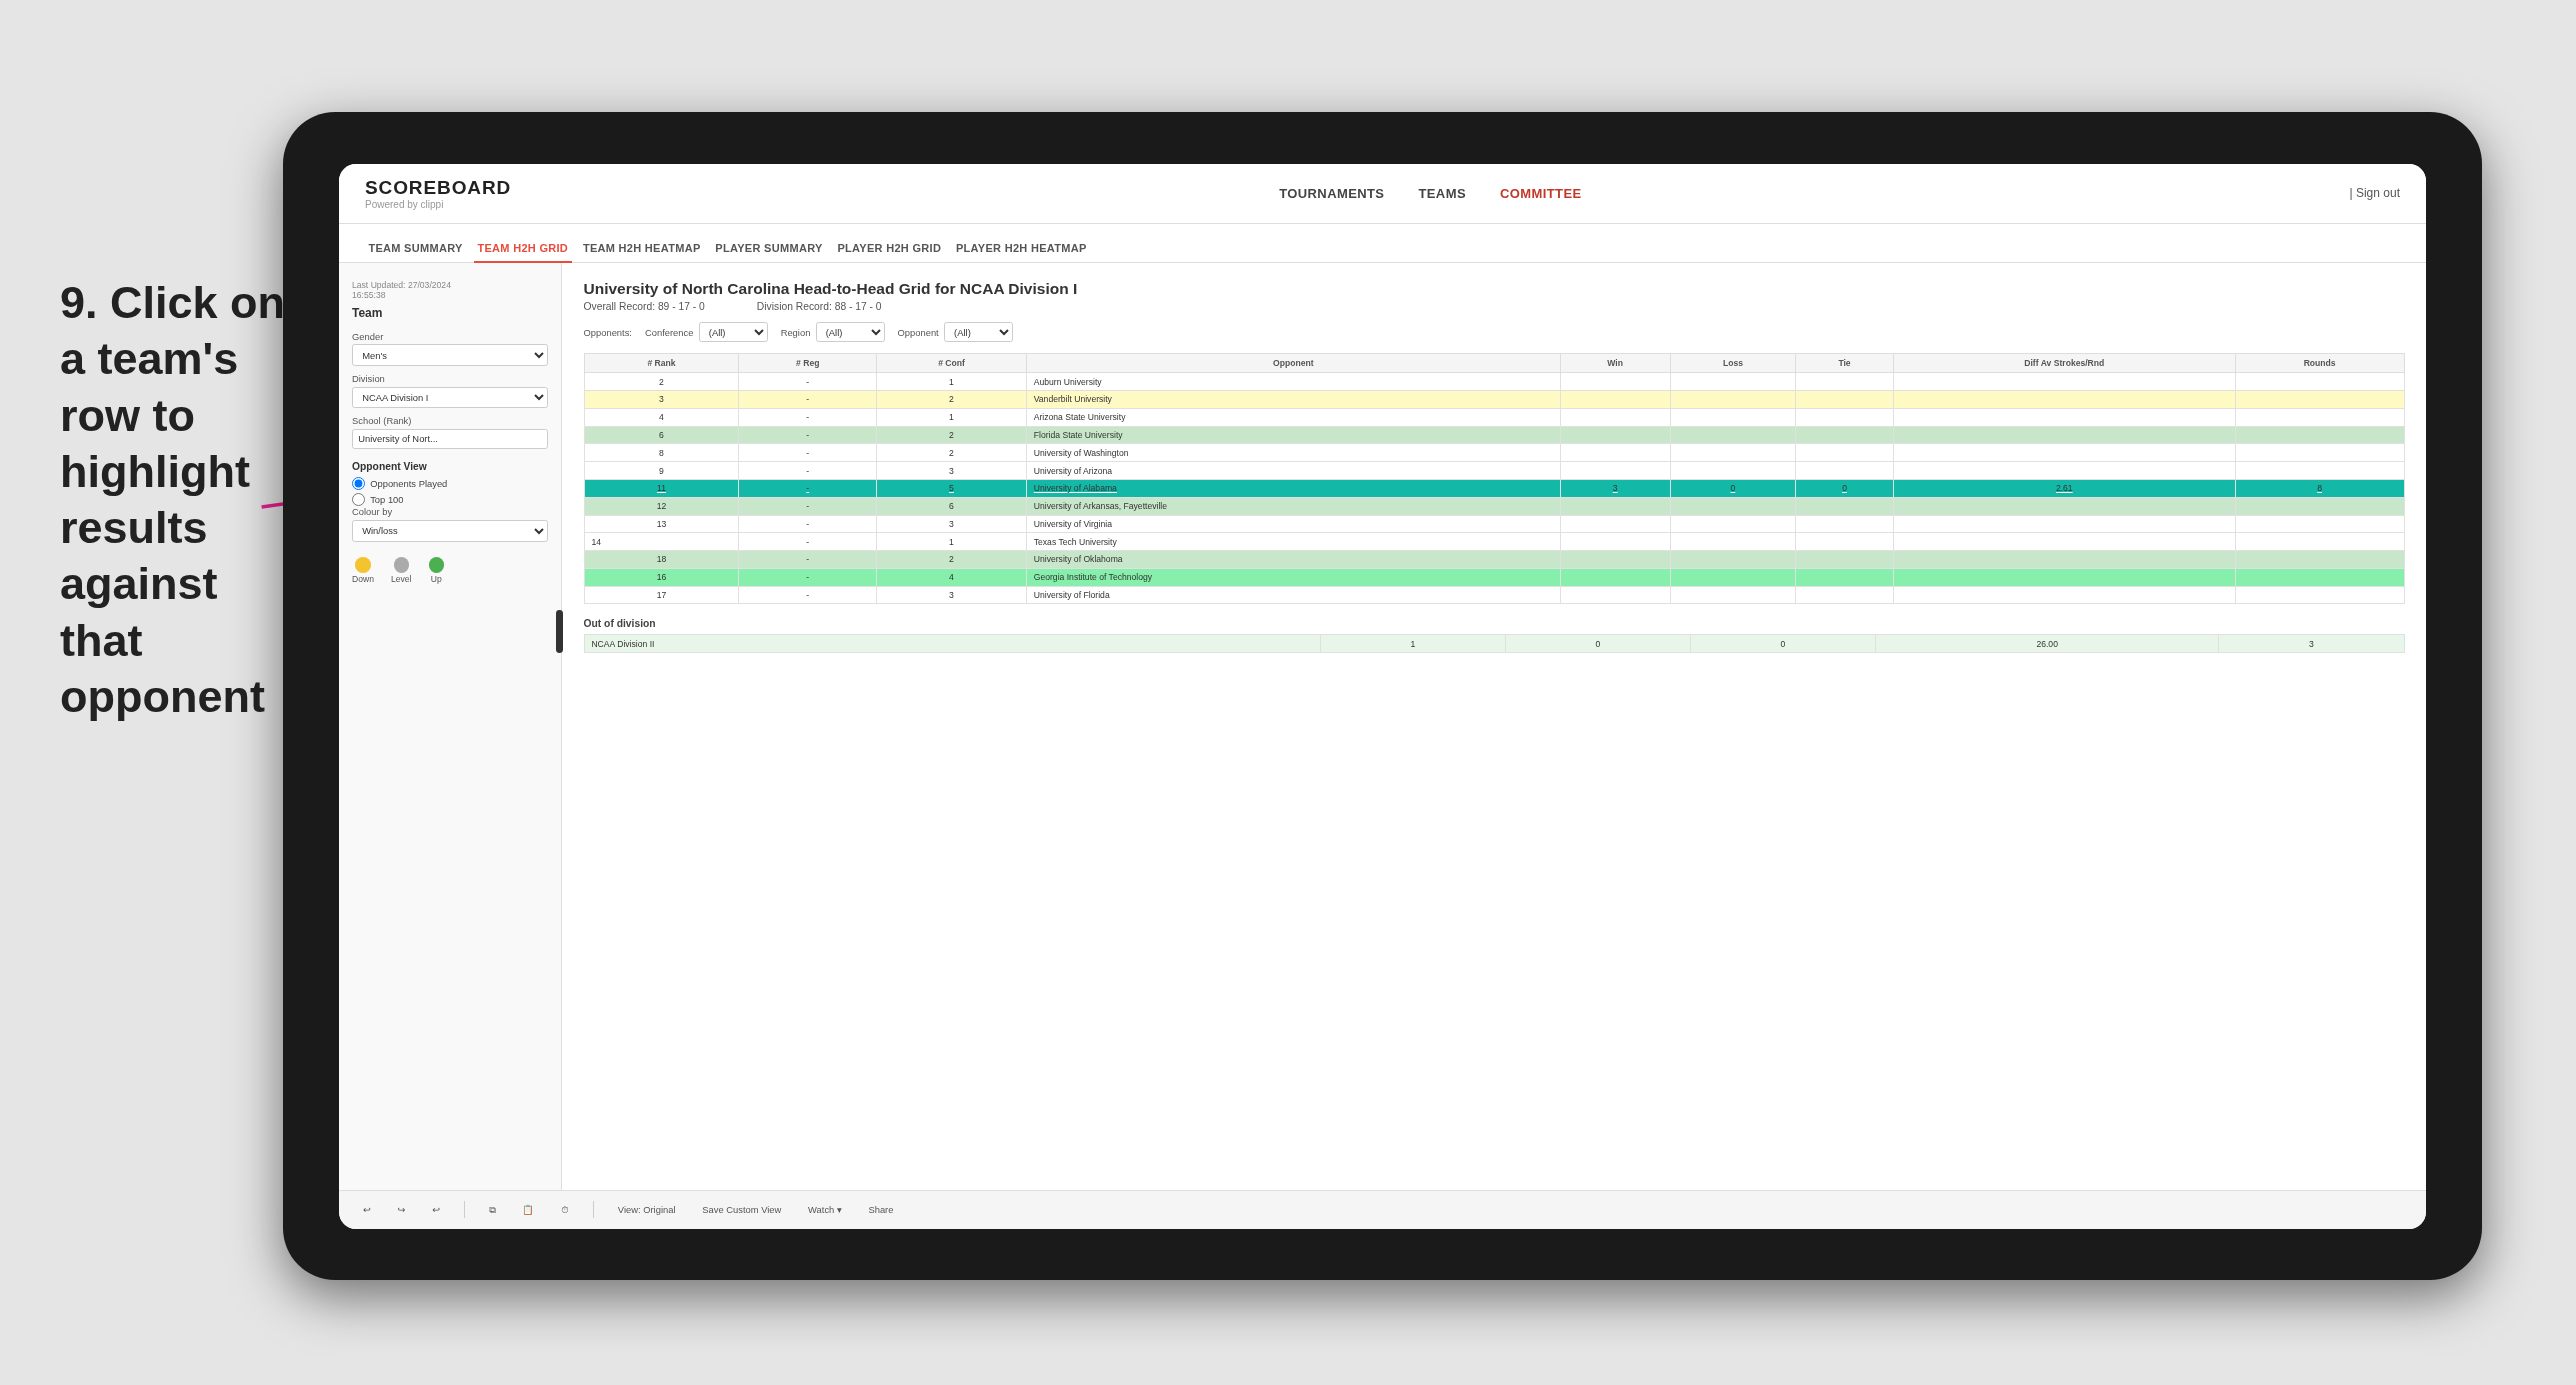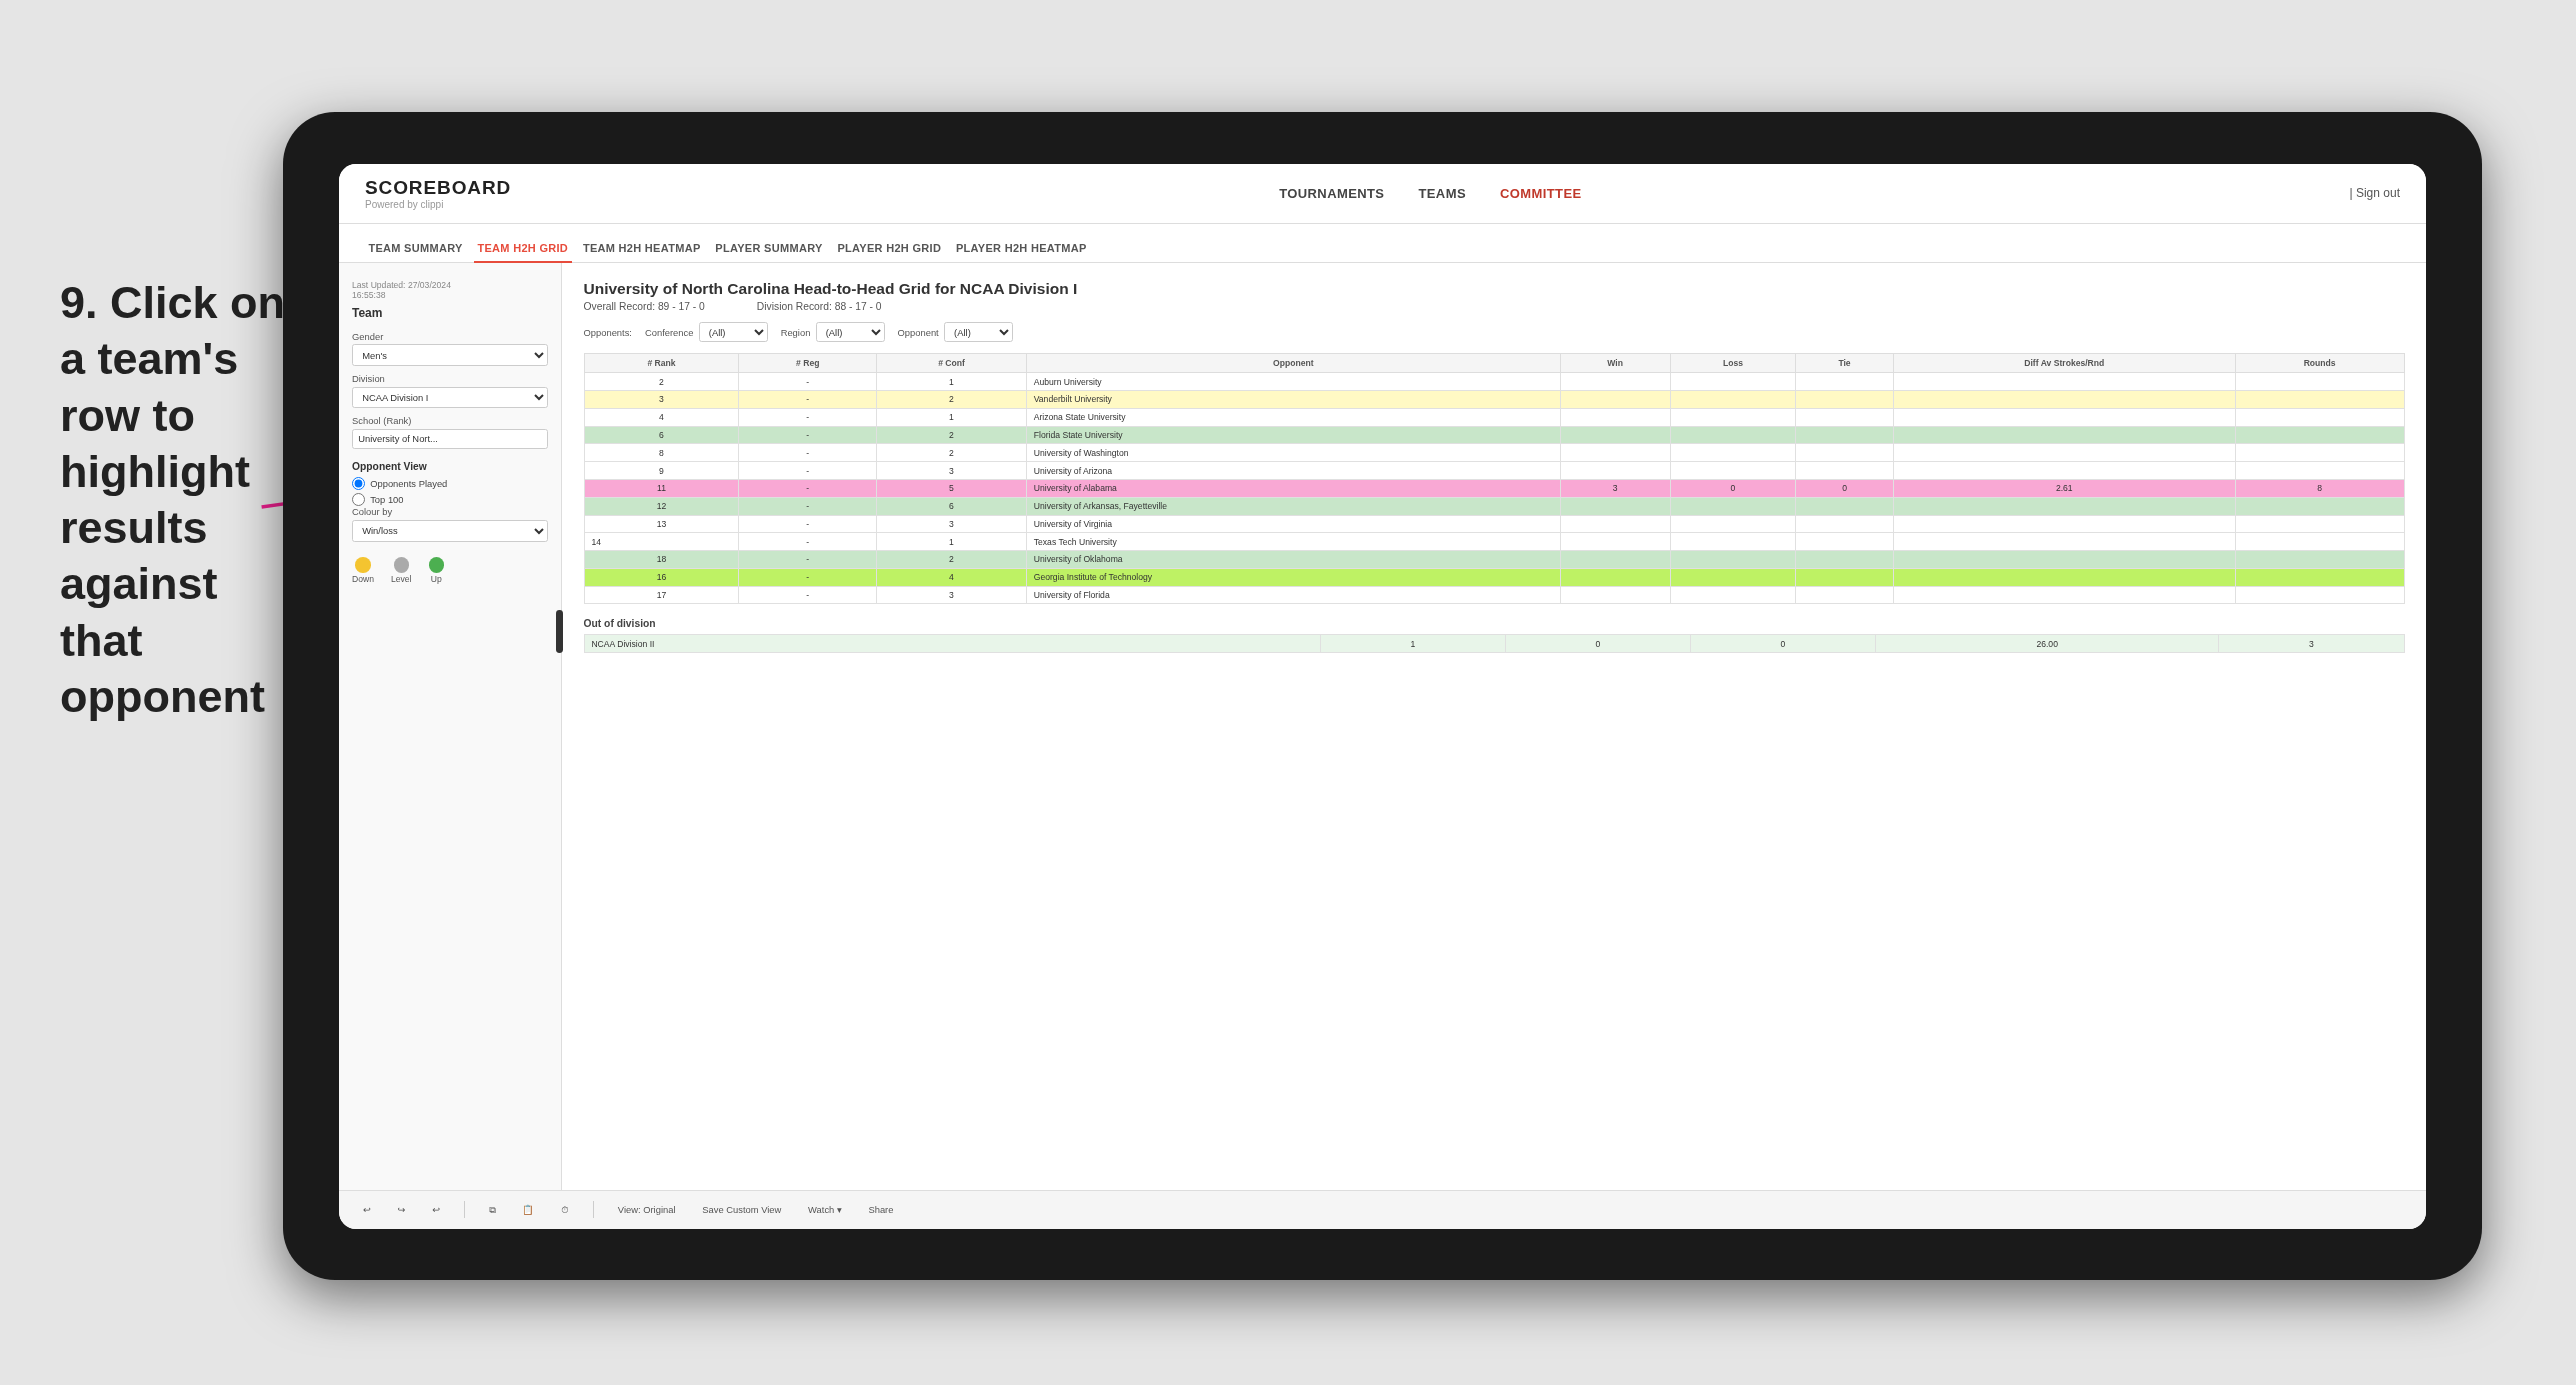--- a/index.html
+++ b/index.html
@@ -599,21 +599,21 @@
                   <td style="text-align: center;">9</td>
                   <td style="text-align: center;">-</td>
                   <td style="text-align: center;">3</td>
                   <td style="text-align: left;">University of Arizona</td>
                   <td style="text-align: center;"></td>
                   <td style="text-align: center;"></td>
                   <td style="text-align: center;"></td>
                   <td style="text-align: center;"></td>
                   <td style="text-align: center;"></td>
                 </tr>
-                <tr style="background: #f9a8d4; color: rgb(255, 255, 255);">
+                <tr style="background: #14b8a6; color: rgb(255, 255, 255); text-decoration: underline;">
                   <td style="text-align: center;">11</td>
                   <td style="text-align: center;">-</td>
                   <td style="text-align: center;">5</td>
                   <td style="text-align: left;">University of Alabama</td>
                   <td style="text-align: center;">3</td>
                   <td style="text-align: center;">0</td>
                   <td style="text-align: center;">0</td>
                   <td style="text-align: center;">2.61</td>
                   <td style="text-align: center;">8</td>
                 </tr>
@@ -654,21 +654,21 @@
                   <td style="text-align: center;">18</td>
                   <td style="text-align: center;">-</td>
                   <td style="text-align: center;">2</td>
                   <td style="text-align: left;">University of Oklahoma</td>
                   <td style="text-align: center;"></td>
                   <td style="text-align: center;"></td>
                   <td style="text-align: center;"></td>
                   <td style="text-align: center;"></td>
                   <td style="text-align: center;"></td>
                 </tr>
-                <tr style="background: #bef264;">
+                <tr style="background: #86efac;">
                   <td style="text-align: center;">16</td>
                   <td style="text-align: center;">-</td>
                   <td style="text-align: center;">4</td>
                   <td style="text-align: left;">Georgia Institute of Technology</td>
                   <td style="text-align: center;"></td>
                   <td style="text-align: center;"></td>
                   <td style="text-align: center;"></td>
                   <td style="text-align: center;"></td>
                   <td style="text-align: center;"></td>
                 </tr>

